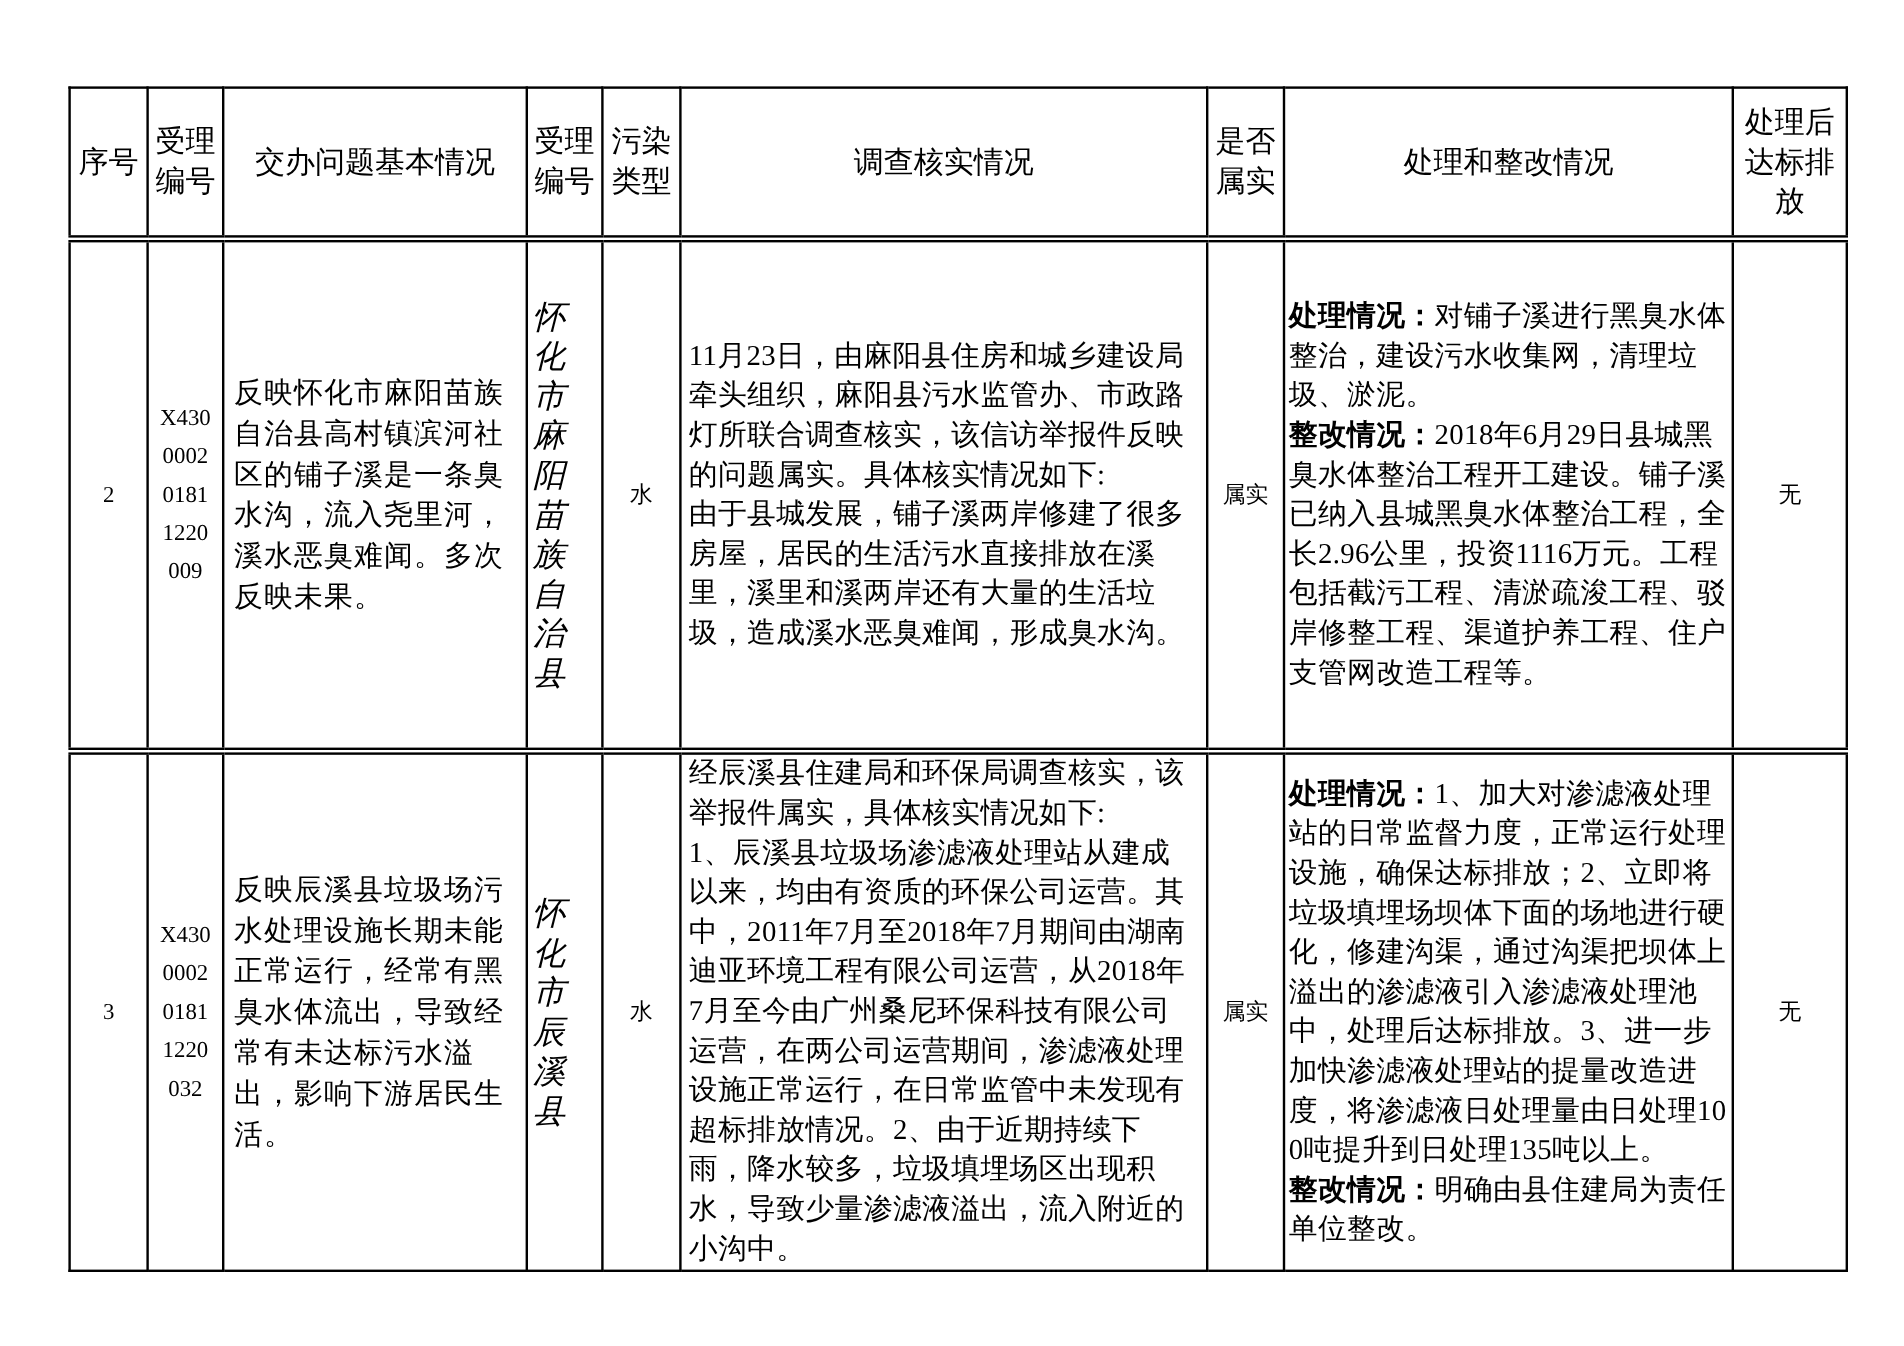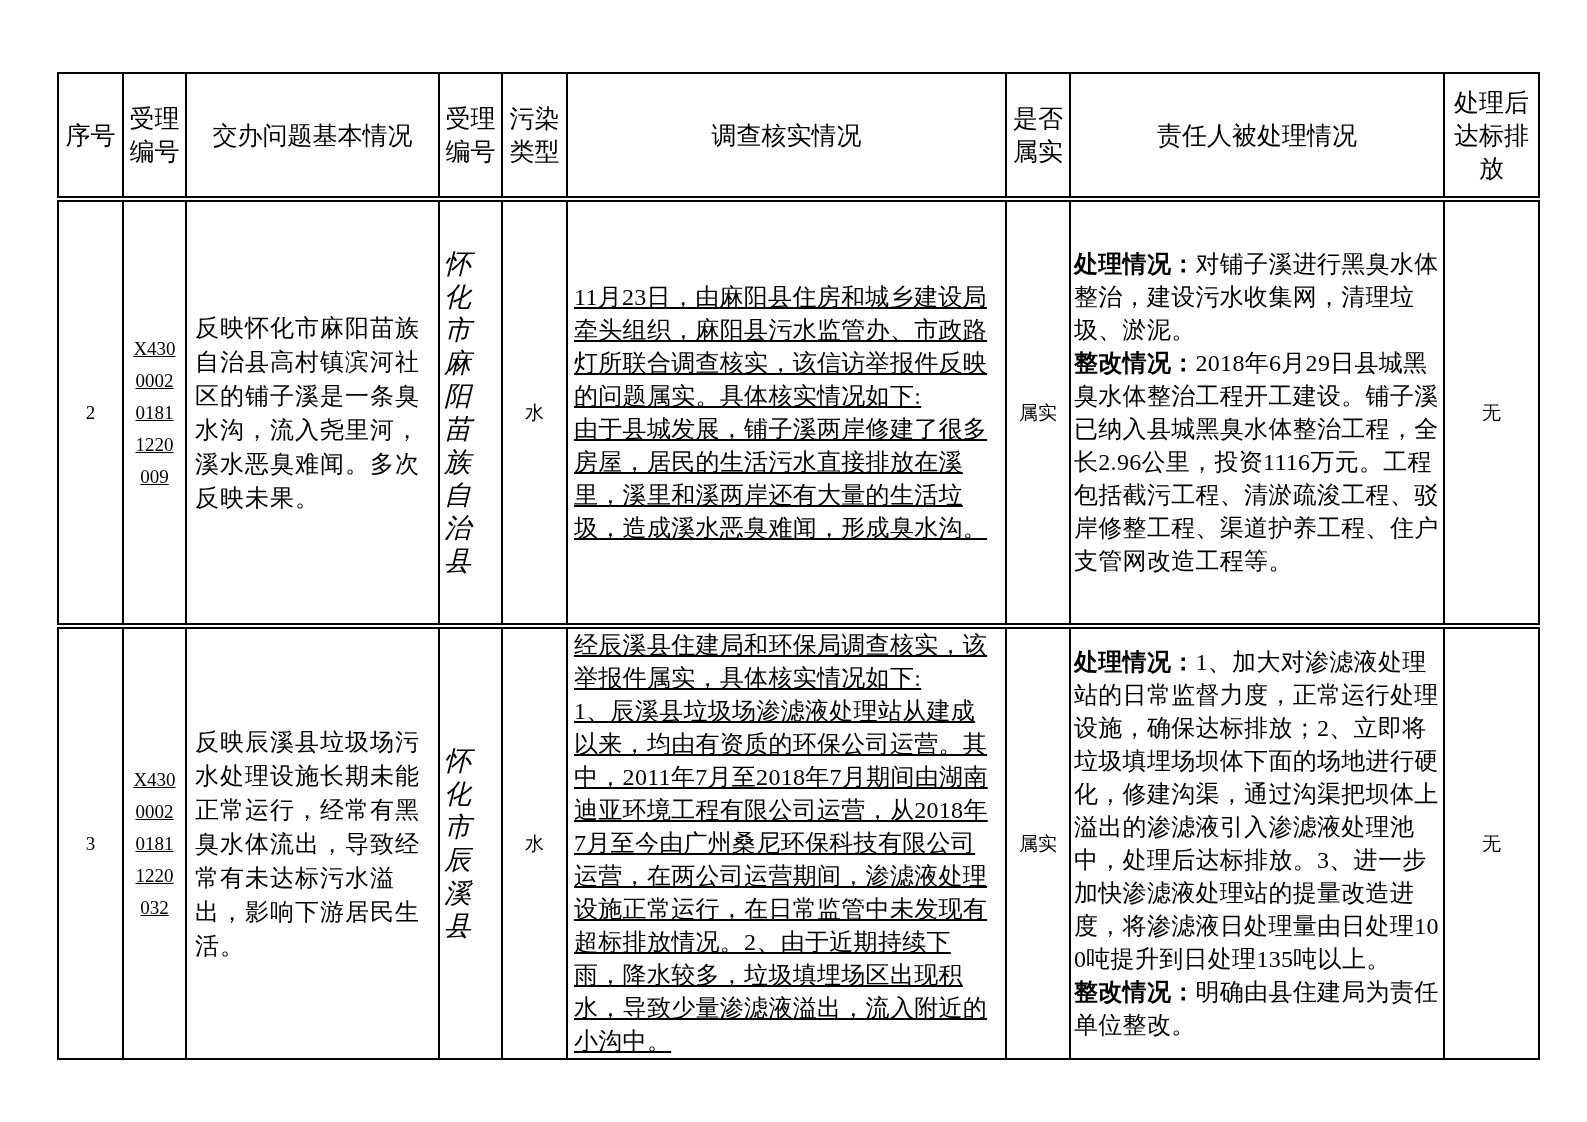--- a/index.html
+++ b/index.html
@@ -43,21 +43,21 @@
     word-break: break-all;
   }
   .report-table tr.row-first td { height: 419px; }
   .report-table tr.row-last  td { height: 409px; }
 
   .c-center {
     text-align: center;
     font-size: 19px;
     line-height: 32px;
   }
-  .pre { white-space: pre-line; text-decoration: underline; }
+  .pre { white-space: pre-line; }
   .c-issue {
     font-size: 24px;
     line-height: 34px;
     letter-spacing: 1px;
     text-align: left;
     word-break: break-all;
     padding: 0 8px;
     margin-top: 44px;
   }
   .c-region {
@@ -114,21 +114,21 @@
     </colgroup>
     <thead>
       <tr>
         <th>序号</th>
         <th>受理编号</th>
         <th>交办问题基本情况</th>
         <th>受理编号</th>
         <th>污染类型</th>
         <th>调查核实情况</th>
         <th>是否属实</th>
-        <th>责任人被处理情况</th>
+        <th>处理和整改情况</th>
         <th>处理后达标排放</th>
       </tr>
     </thead>
     <tbody>
       <tr class="row-first">
         <td class="c-center">2</td>
         <td class="c-center pre">X430
 0002
 0181
 1220

